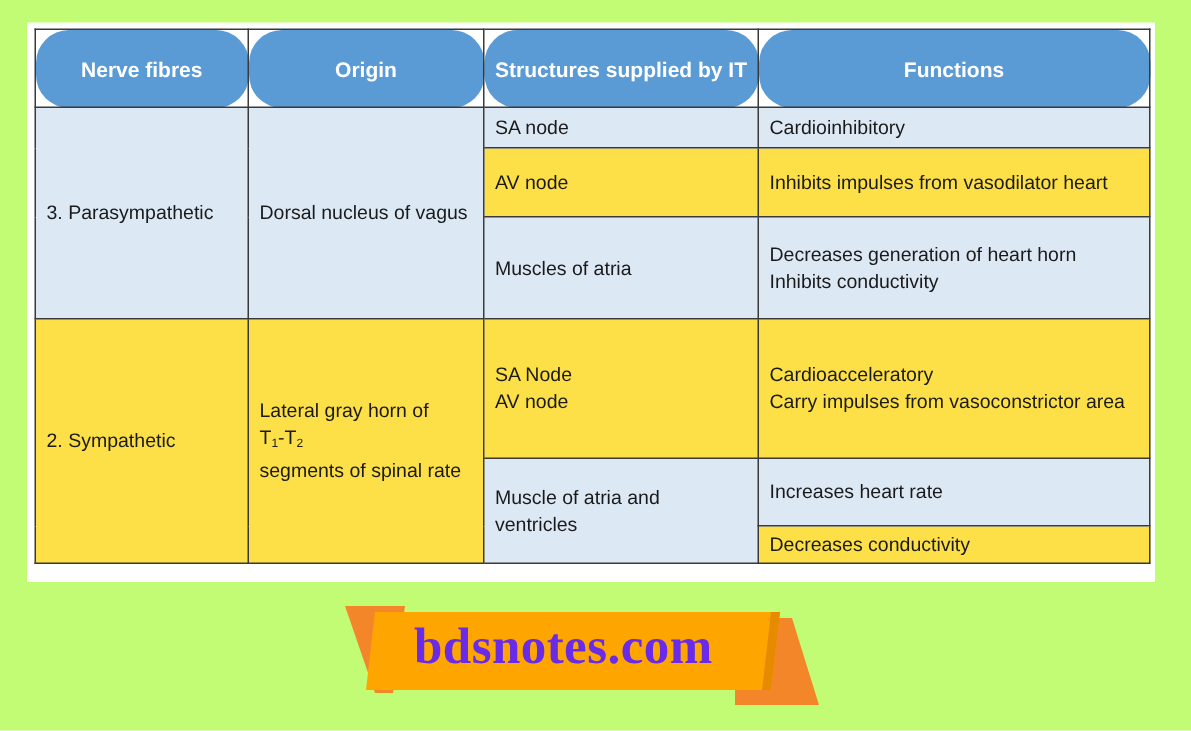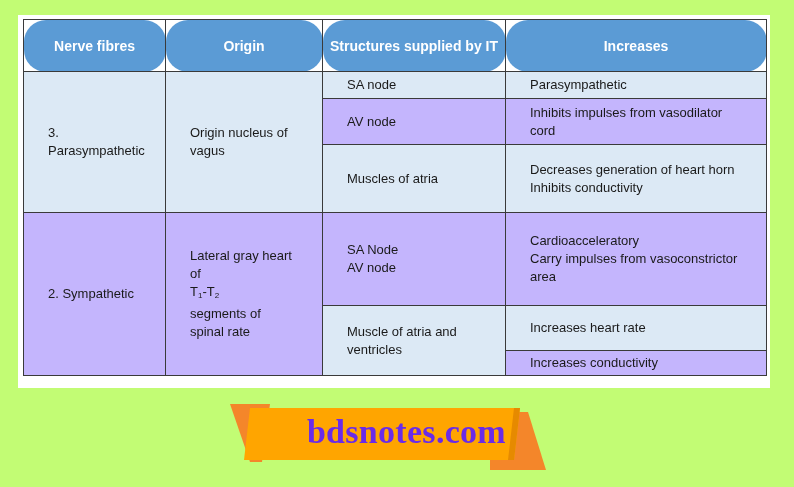--- a/index.html
+++ b/index.html
@@ -8,36 +8,36 @@
     font-family:"Liberation Sans", "DejaVu Sans", sans-serif;
   }
   .panel {
     position:absolute; left:18px; top:15px; width:752px; height:373px; background:#ffffff;
   }
   table.nerve {
     position:absolute; left:23px; top:19px; width:743px; border-collapse:collapse;
     font-size:13px; color:#1a1a1a; table-layout:fixed;
   }
   table.nerve th, table.nerve td {
-    border:1.5px solid #3a3a3a; padding:3px 24px; vertical-align:middle; line-height:18px;
+    border:1.5px solid #3a3a3a; padding:3px 7px; vertical-align:middle; line-height:18px;
     text-align:left;
   }
   table.nerve th {
     background:#5b9bd5; color:#ffffff; font-weight:bold; font-size:14px; text-align:center;
     height:47px; padding:2px 6px;border-radius:22px;
   }
   td.tint { background:#dce9f5; }
-  td.white { background:#c4b5fd; }
+  td.white { background:#fde047; }
   .sub { font-size:8px; vertical-align:-2px; }
   .banner {
     position:absolute; left:228px; top:402px; width:320px; height:72px;
   }
   .banner svg { position:absolute; left:0; top:0; }
   .banner-text {
-    position:absolute; left:48px; top:11px; width:230px; text-align:right;
+    position:absolute; left:48px; top:11px; width:230px; text-align:left;
     font-family:"Liberation Serif", "DejaVu Serif", serif; font-weight:bold;
     font-size:34px; color:#6a2be8; letter-spacing:0.3px;
   }
 </style>
 </head>
 <body>
 
 <div class="panel"></div>
 
 <table class="nerve">
@@ -45,63 +45,63 @@
     <col style="width:142px">
     <col style="width:157px">
     <col style="width:183px">
     <col style="width:261px">
   </colgroup>
   <thead>
     <tr>
       <th>Nerve fibres</th>
       <th>Origin</th>
       <th>Structures supplied by IT</th>
-      <th>Increases</th>
+      <th>Functions</th>
     </tr>
   </thead>
   <tbody>
     <tr style="height:27px">
       <td class="tint" rowspan="3">3. Parasympathetic</td>
-      <td class="tint" rowspan="3">Origin nucleus of vagus</td>
+      <td class="tint" rowspan="3">Dorsal nucleus of vagus</td>
       <td class="tint">SA node</td>
-      <td class="tint">Parasympathetic</td>
+      <td class="tint">Cardioinhibitory</td>
     </tr>
     <tr style="height:46px">
       <td class="white">AV node</td>
-      <td class="white">Inhibits impulses from vasodilator cord</td>
+      <td class="white">Inhibits impulses from vasodilator heart</td>
     </tr>
     <tr style="height:68px">
       <td class="tint">Muscles of atria</td>
       <td class="tint">
         <div>Decreases generation of heart horn</div>
         <div>Inhibits conductivity</div>
       </td>
     </tr>
     <tr style="height:93px">
       <td class="white" rowspan="3">2. Sympathetic</td>
       <td class="white" rowspan="3">
-        <div>Lateral gray heart of</div>
+        <div>Lateral gray horn of</div>
         <div><span>T</span><span class="sub">1</span><span>-T</span><span class="sub">2</span></div>
         <div>segments of spinal rate</div>
       </td>
       <td class="white">
         <div>SA Node</div>
         <div>AV node</div>
       </td>
       <td class="white">
         <div>Cardioacceleratory</div>
         <div>Carry impulses from vasoconstrictor area</div>
       </td>
     </tr>
     <tr style="height:45px">
       <td class="tint" rowspan="2">Muscle of atria and ventricles</td>
       <td class="tint">Increases heart rate</td>
     </tr>
     <tr style="height:25px">
-      <td class="white">Increases conductivity</td>
+      <td class="white">Decreases conductivity</td>
     </tr>
   </tbody>
 </table>
 
 <div class="banner">
   <svg width="320" height="72" viewBox="0 0 320 72">
     <polygon points="2,2 42,2 34,60 22,60" fill="#f4862a"></polygon>
     <polygon points="34,6 40,6 40,8 34,8" fill="#d86a10"></polygon>
     <polygon points="278,56 290,56 292,62 278,62" fill="#d86a10"></polygon>
     <polygon points="262,10 300,10 318,68 262,68" fill="#f4862a"></polygon>

